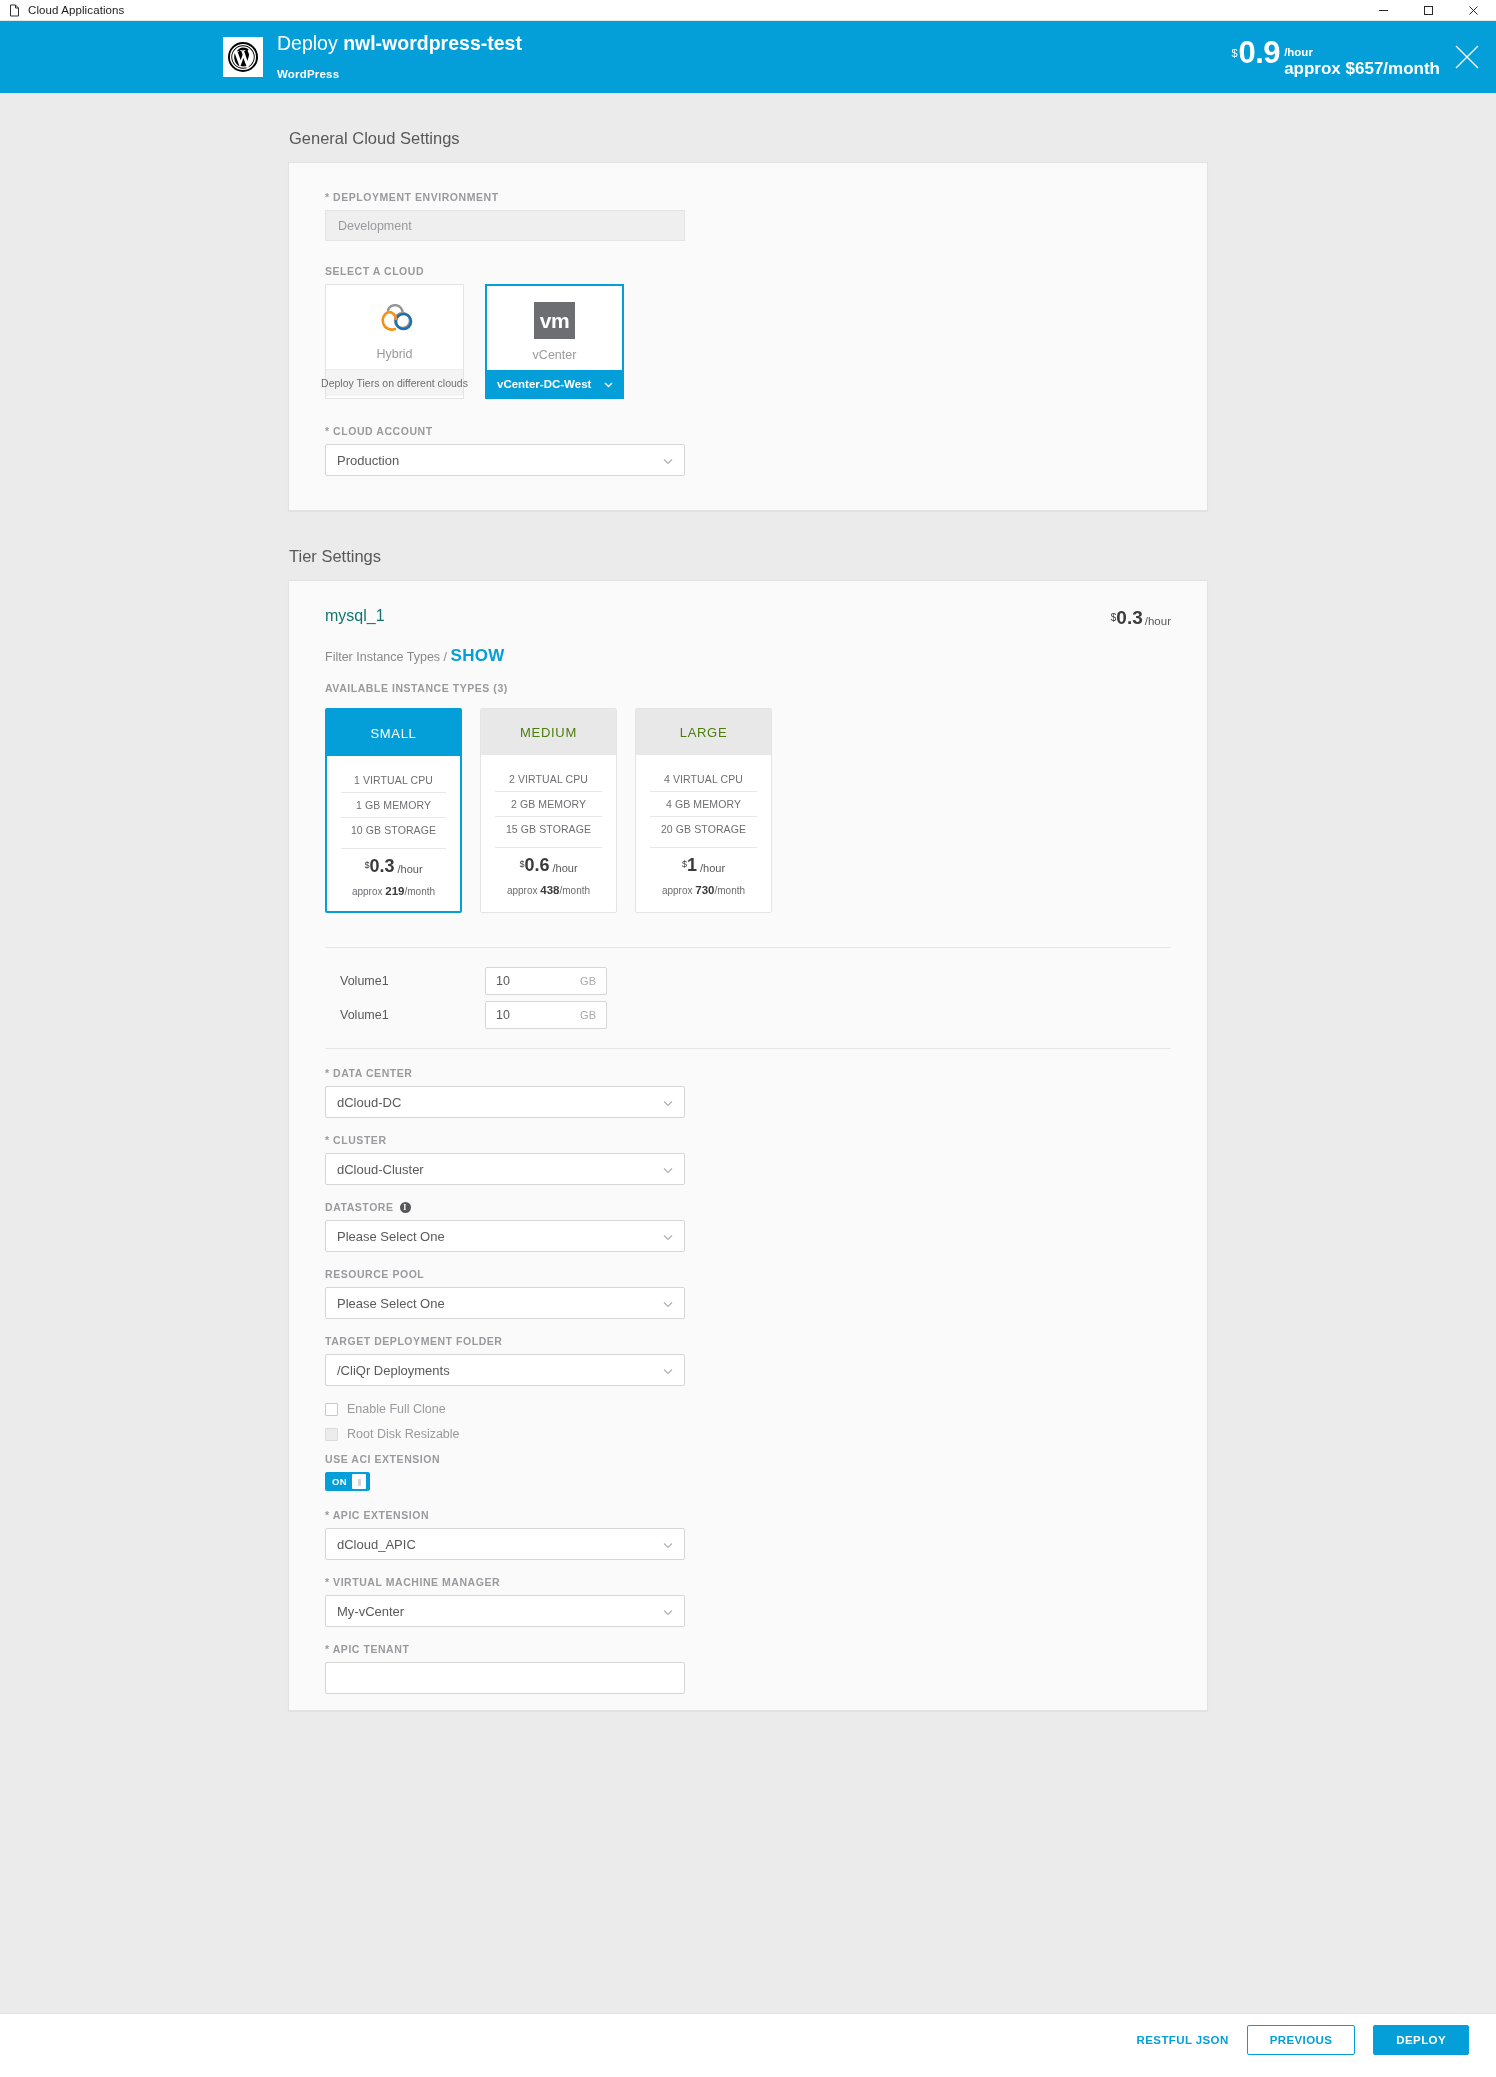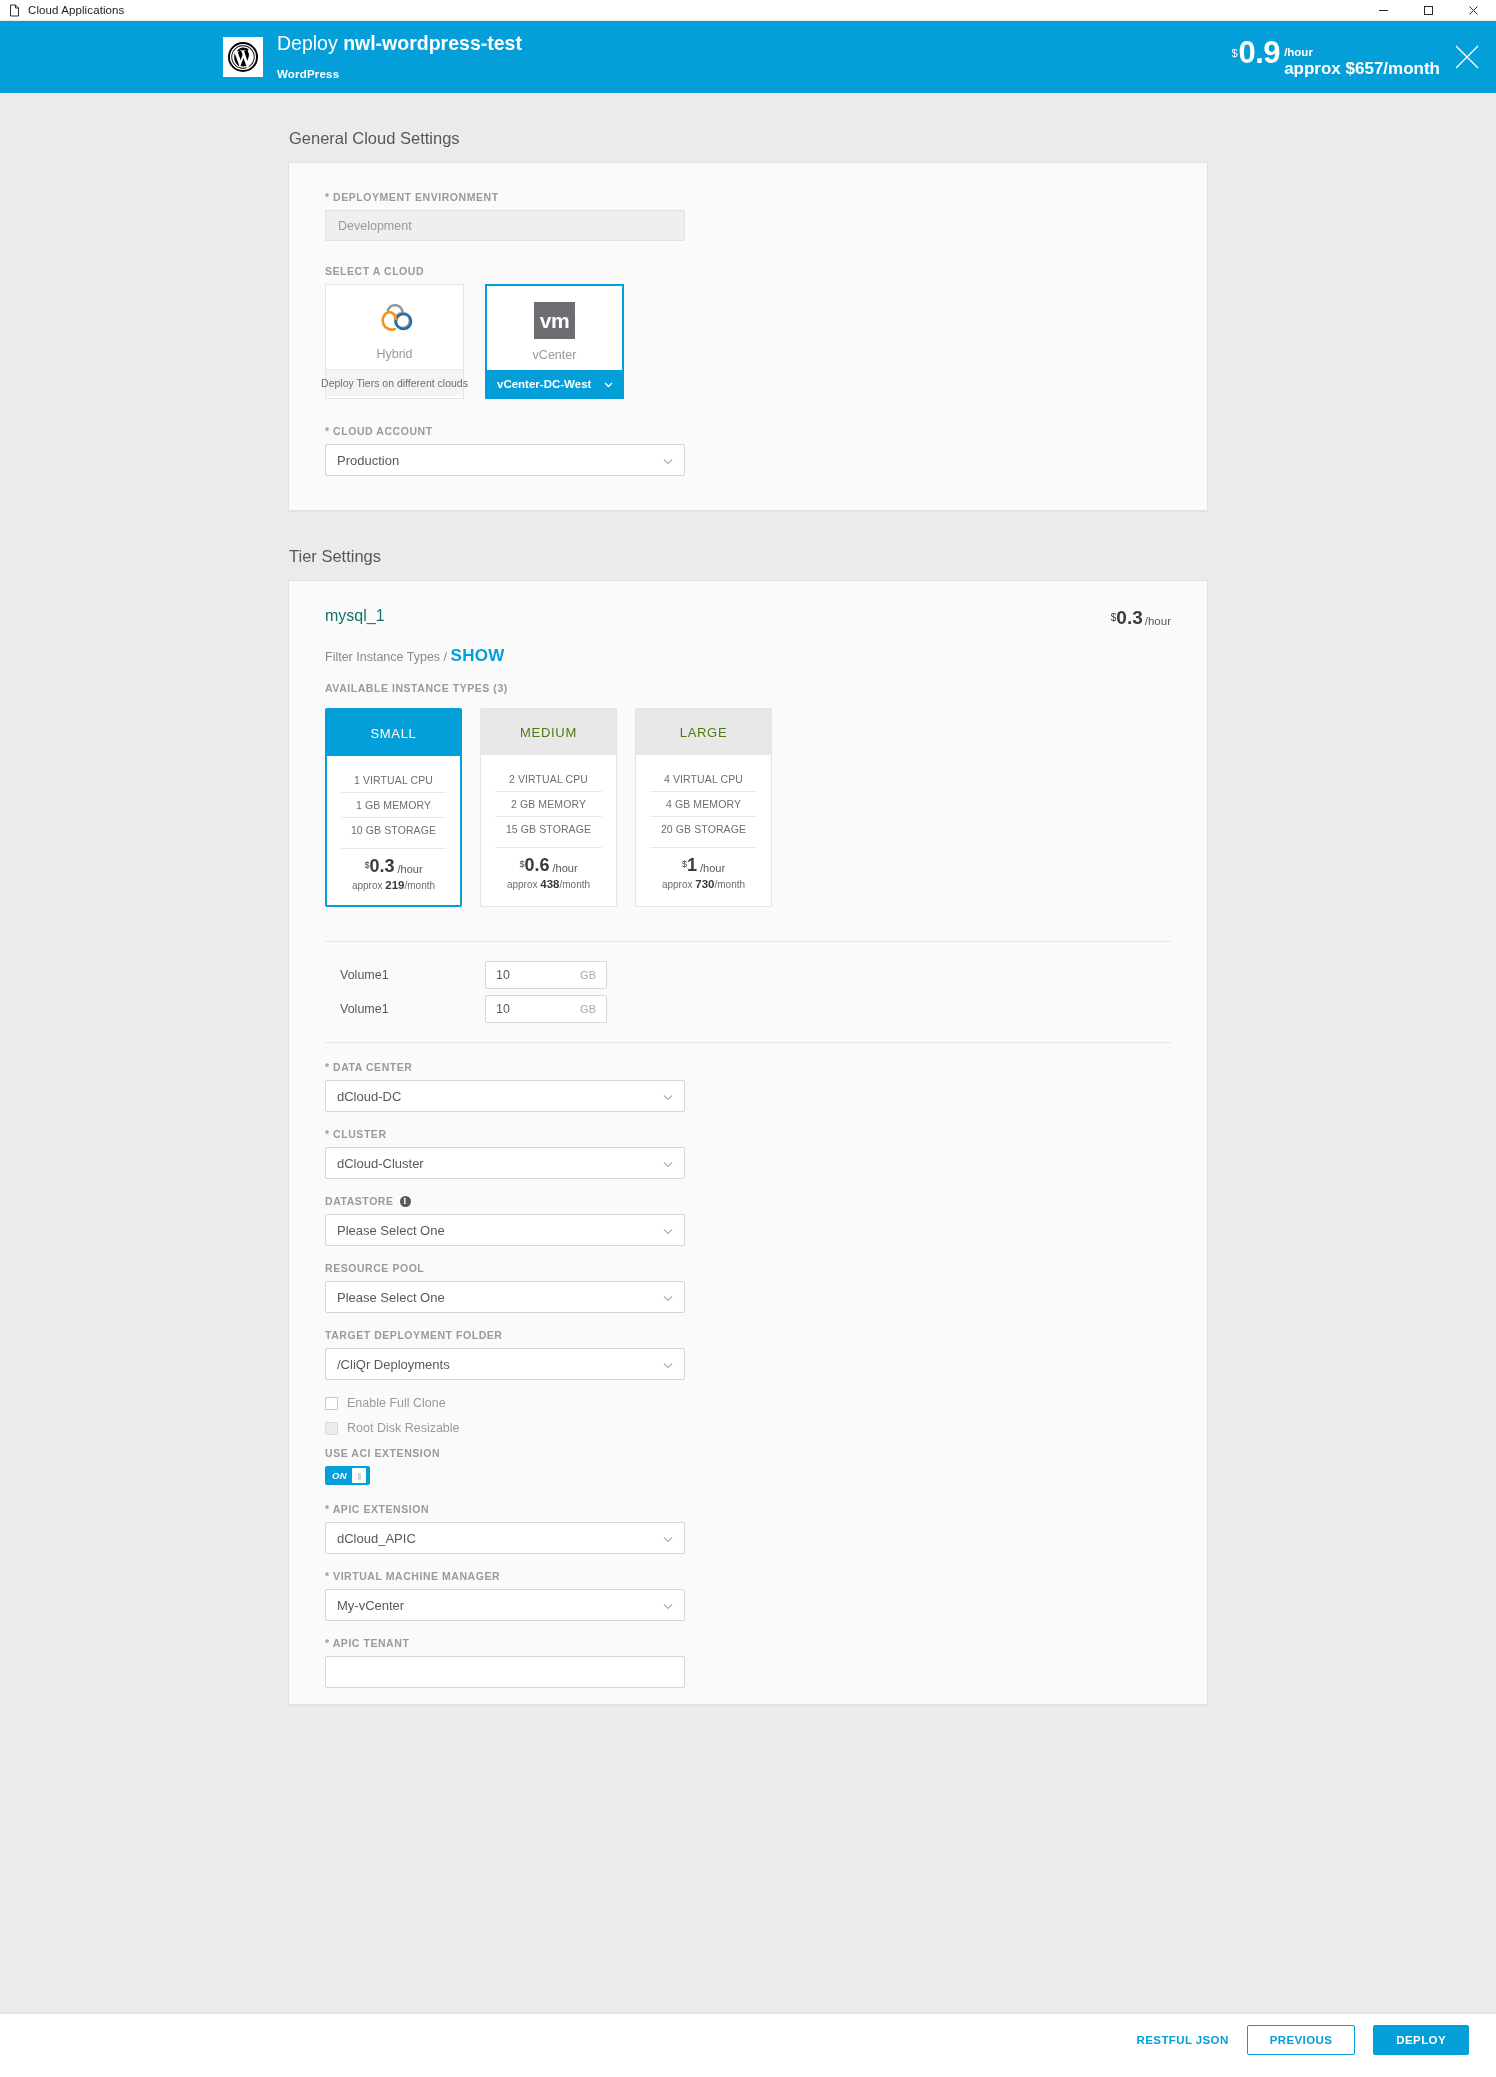--- a/index.html
+++ b/index.html
@@ -281,21 +281,21 @@
     border-top: 1px solid #e8e8e8;
     margin-top: 6px;
     color: #3b3b3d;
   }
   .itype-price .d { font-size: 9px; margin-top: 3px; }
   .itype-price .v { font-size: 18px; font-weight: 700; line-height: 19px; }
   .itype-price .u { font-size: 11px; margin-left: 3px; margin-top: 6px; color: #58585b; }
   .itype-month {
     font-size: 10px;
     color: #6d6e71;
-    margin-top: 3px;
+    margin-top: 9px;
     text-align: center;
   }
   .itype-month b { font-size: 11.5px; color: #3b3b3d; }
 
   .divider { height: 1px; background: #e6e6e6; margin: 34px 36px 0 36px; }
 
   .vol-rows { padding: 16px 36px 0 36px; }
   .vol-row { display: flex; align-items: center; height: 34px; }
   .vol-label { width: 160px; font-size: 12.5px; color: #5a5a5c; padding-left: 15px; }
   .vol-input {
@@ -332,21 +332,20 @@
   }
   .checkbox.dim { background: #ececec; border-color: #dcdcdc; }
   .checkrow span { font-size: 12.5px; color: #9a9a9e; }
 
   .toggle {
     width: 45px; height: 19px;
     background: #049fd9;
     border-radius: 2px;
     display: flex; align-items: center;
     margin-top: 5px;
-    font-style: italic;
   }
   .toggle .on-lbl {
     color: #ffffff; font-size: 9.5px; font-weight: 700;
     padding-left: 7px; letter-spacing: .4px;
   }
   .toggle .knob {
     width: 14px; height: 15px;
     background: #ffffff;
     margin-left: 5px;
     border-radius: 1px;

